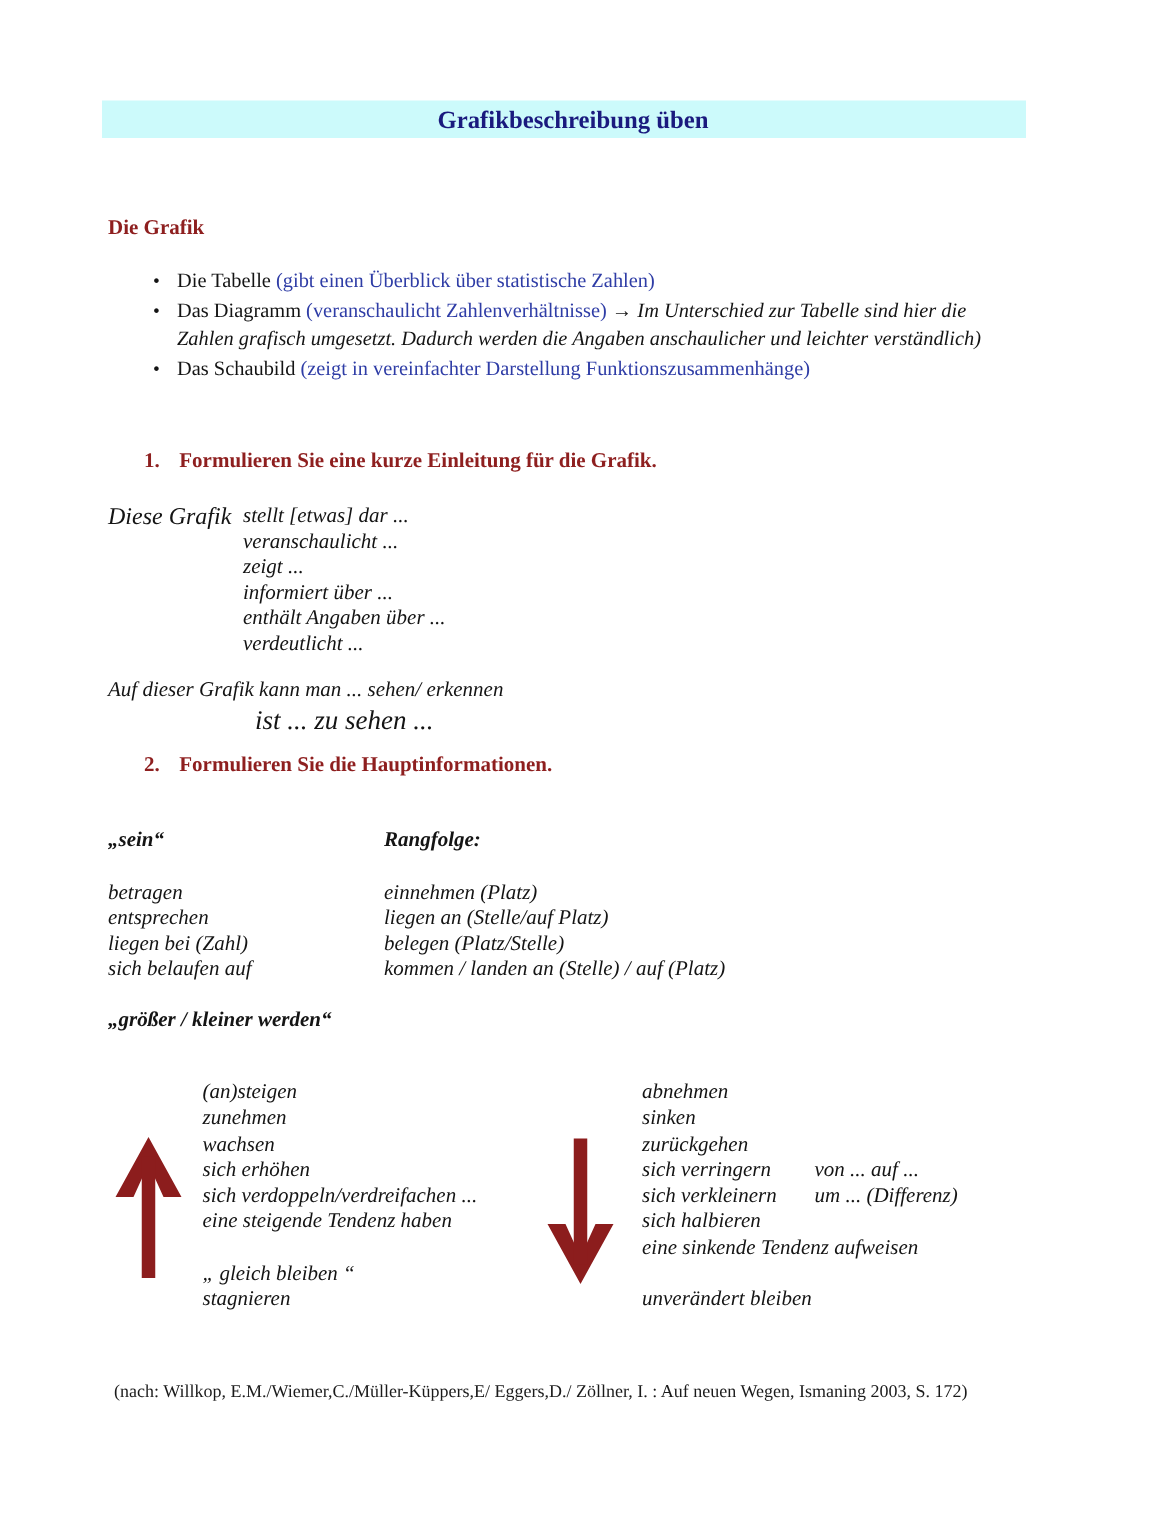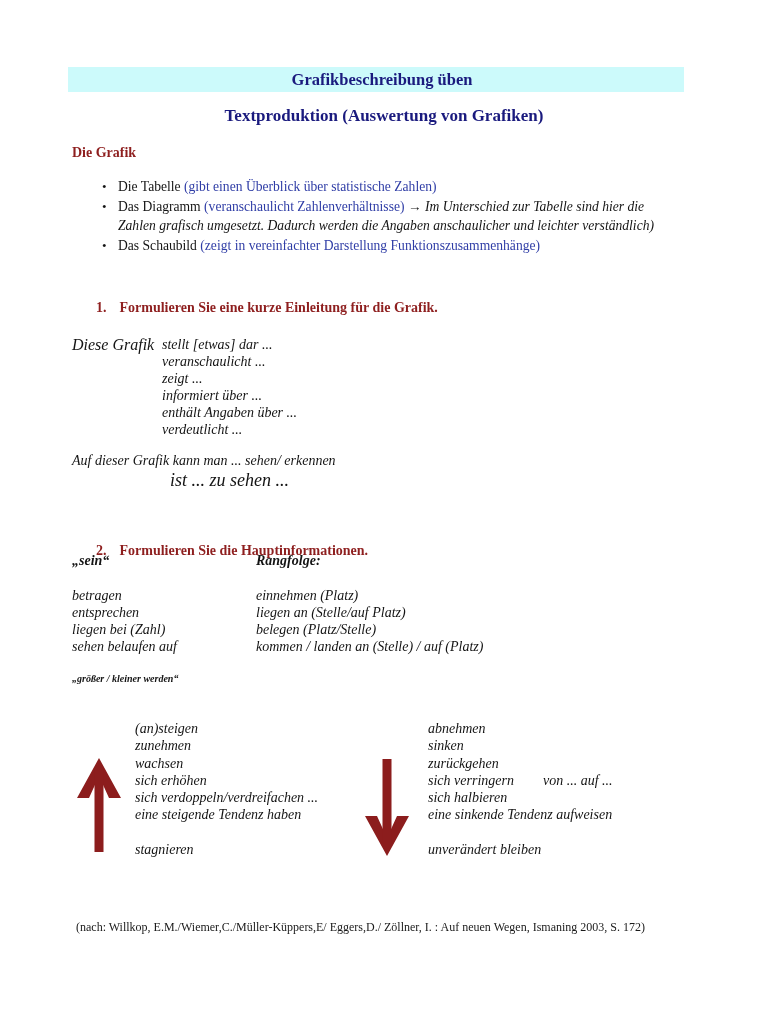--- a/index.html
+++ b/index.html
@@ -42,31 +42,31 @@
   .bullets li .dot{
     position:absolute;left:2px;top:0;font-size:13px;
   }
   .seg-blue{color:var(--blue);}
   .seg-italic{font-style:italic;}
   .task-heading{
     position:absolute;font-size:14px;
   }
   .task-heading .num{margin-right:13px;}
   .task1{left:96px;top:300px;text-align:right;}
-  .task2{left:96px;top:503px;margin-top:40px;}
+  .task2{left:96px;top:503px;}
   .intro-label{position:absolute;left:72px;top:336px;font-size:16px;font-style:italic;}
   .intro-verbs{position:absolute;left:162px;top:336px;font-size:14px;font-style:italic;line-height:17px;}
   .auf1{position:absolute;left:72px;top:453px;font-size:14px;font-style:italic;}
   .auf2{position:absolute;left:170px;top:470px;font-size:18px;font-style:italic;}
   .col-headers{position:absolute;left:72px;top:553px;font-size:14px;font-style:italic;font-weight:bold;display:flex;}
   .col-headers .lh{width:184px;}
   .sein-rows{position:absolute;left:72px;top:587px;font-size:14px;font-style:italic;line-height:17px;}
   .sein-rows .row{display:flex;}
   .sein-rows .cl{width:184px;flex:0 0 184px;}
-  .gk-heading{position:absolute;left:72px;top:673px;font-size:10px;font-style:italic;font-weight:bold;}
+  .gk-heading{position:absolute;left:72px;top:673px;font-size:14px;font-style:italic;font-weight:bold;}
   .updown-list{position:absolute;font-size:14px;font-style:italic;line-height:17.25px;}
   .list-up{left:135px;top:720px;}
   .list-down{left:428px;top:720px;}
   .spacer{height:17px;}
   .ud-row{display:flex;}
   .ud-row .main-w{width:115px;flex:0 0 115px;}
   .arrow-svg{position:absolute;}
   .arrow-up-svg{left:76px;top:757px;}
   .arrow-down-svg{left:362px;top:758px;}
   .footer{
@@ -76,21 +76,20 @@
 </style>
 </head>
 <body>
 
 <div class="page">
 
   <div class="banner">
     <span class="banner-title">Grafikbeschreibung üben</span>
   </div>
 
-  <div class="subtitle">Textproduktion (Auswertung von Grafiken)</div>
 
   <div class="die-grafik h-red">Die Grafik</div>
 
   <ul class="bullets">
     <li>
       <span class="dot">•</span><span>Die Tabelle </span><span class="seg-blue">(gibt einen Überblick über statistische Zahlen)</span>
     </li>
     <li>
       <span class="dot">•</span><span>Das Diagramm </span><span class="seg-blue">(veranschaulicht Zahlenverhältnisse)</span><span> → </span><span class="seg-italic">Im Unterschied zur Tabelle sind hier die Zahlen grafisch umgesetzt. Dadurch werden die Angaben anschaulicher und leichter verständlich)</span>
     </li>
@@ -131,56 +130,61 @@
     </div>
     <div class="row">
       <span class="cl">entsprechen</span>
       <span>liegen an (Stelle/auf Platz)</span>
     </div>
     <div class="row">
       <span class="cl">liegen bei (Zahl)</span>
       <span>belegen (Platz/Stelle)</span>
     </div>
     <div class="row">
-      <span class="cl">sehen belaufen auf</span>
+      <span class="cl">sich belaufen auf</span>
       <span>kommen / landen an (Stelle) / auf (Platz)</span>
     </div>
   </div>
 
   <div class="gk-heading">„größer / kleiner werden“</div>
 
   <svg class="arrow-svg arrow-up-svg" width="46" height="95" viewBox="0 0 46 95" xmlns="http://www.w3.org/2000/svg">
     <polygon points="23,1 45,41 33,41 23,19 13,41 1,41" fill="#8c1d1d"></polygon>
     <rect x="18.5" y="14" width="9" height="81" fill="#8c1d1d"></rect>
   </svg>
 
   <div class="updown-list list-up">
     <div>(an)steigen</div>
     <div>zunehmen</div>
     <div>wachsen</div>
     <div>sich erhöhen</div>
     <div>sich verdoppeln/verdreifachen ...</div>
     <div>eine steigende Tendenz haben</div>
     <div class="spacer"></div>
+    <div>„ gleich bleiben “</div>
     <div>stagnieren</div>
   </div>
 
   <svg class="arrow-svg arrow-down-svg" width="50" height="99" viewBox="0 0 50 99" xmlns="http://www.w3.org/2000/svg">
     <polygon points="25,98 3,58 15,58 25,80 35,58 47,58" fill="#8c1d1d"></polygon>
     <rect x="20.5" y="1" width="9" height="84" fill="#8c1d1d"></rect>
   </svg>
 
   <div class="updown-list list-down">
     <div>abnehmen</div>
     <div>sinken</div>
     <div>zurückgehen</div>
     <div class="ud-row">
       <span class="main-w">sich verringern</span>
       <span>von ... auf ...</span>
     </div>
+    <div class="ud-row">
+      <span class="main-w">sich verkleinern</span>
+      <span>um ... (Differenz)</span>
+    </div>
     <div>sich halbieren</div>
     <div>eine sinkende Tendenz aufweisen</div>
     <div class="spacer"></div>
     <div>unverändert bleiben</div>
   </div>
 
   <div class="footer">(nach: Willkop, E.M./Wiemer,C./Müller-Küppers,E/ Eggers,D./ Zöllner, I. : Auf neuen Wegen, Ismaning 2003, S. 172)</div>
 
 </div>
 

